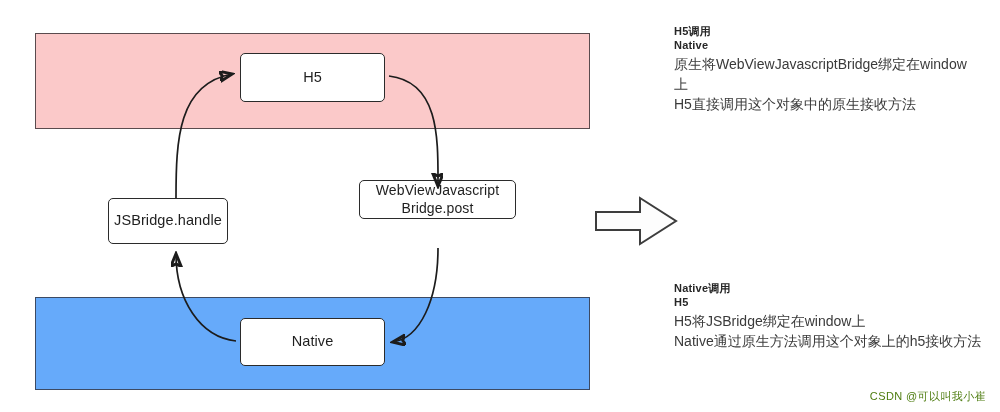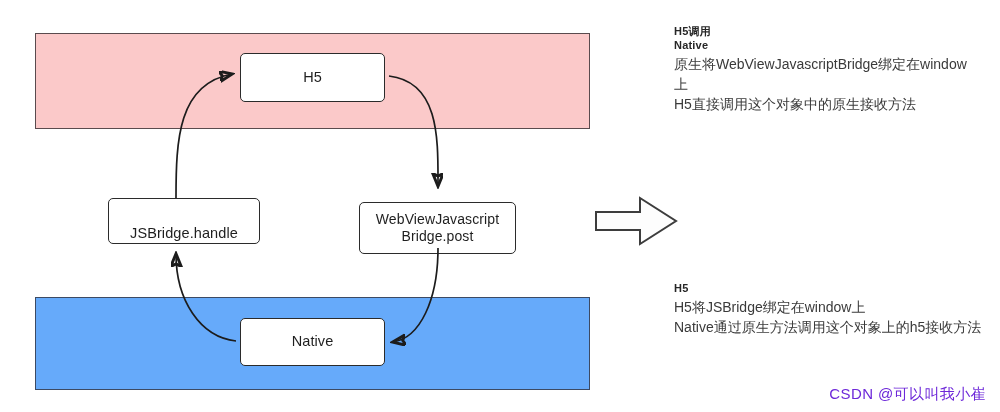--- a/index.html
+++ b/index.html
@@ -66,29 +66,28 @@
   }
   #node-h5 {
     left: 240px;
     top: 53px;
     width: 145px;
     height: 49px;
   }
   #node-jsbridge-handle {
     left: 108px;
     top: 198px;
-    width: 152px;
+    width: 120px;
     height: 46px;
-    align-items: flex-end;
   }
   #node-webview-post {
     left: 359px;
-    top: 202px;
+    top: 180px;
     width: 157px;
-    height: 52px;
+    height: 39px;
     font-size: 14px;
   }
   #node-native {
     left: 240px;
     top: 318px;
     width: 145px;
     height: 48px;
   }
   .node-label {
     display: block;
@@ -139,22 +138,22 @@
     line-height: 1.42;
     margin-top: 3px;
     white-space: pre-line;
   }
 
   
   #watermark {
     position: absolute;
     right: 14px;
     bottom: 8px;
-    font-size: 15px;
-    color: #6d28d9;
+    font-size: 11px;
+    color: #4d7c0f;
     letter-spacing: 0.4px;
     z-index: 9;
     text-align: center;
   }
 </style>
 </head>
 <body>
 
 <div id="diagram-canvas">
 
@@ -201,18 +200,19 @@
 
 <div class="note-block" id="note-h5-to-native">
   <div class="note-heading">H5调用</div>
   <div class="note-heading">Native</div>
   <div class="note-body">原生将WebViewJavascriptBridge绑定在window
 上
 H5直接调用这个对象中的原生接收方法</div>
 </div>
 
 <div class="note-block" id="note-native-to-h5">
+  <div class="note-heading">Native调用</div>
   <div class="note-heading">H5</div>
   <div class="note-body">H5将JSBridge绑定在window上
 Native通过原生方法调用这个对象上的h5接收方法</div>
 </div>
 
 <div id="watermark">CSDN @可以叫我小崔</div>
 
 </body></html>

